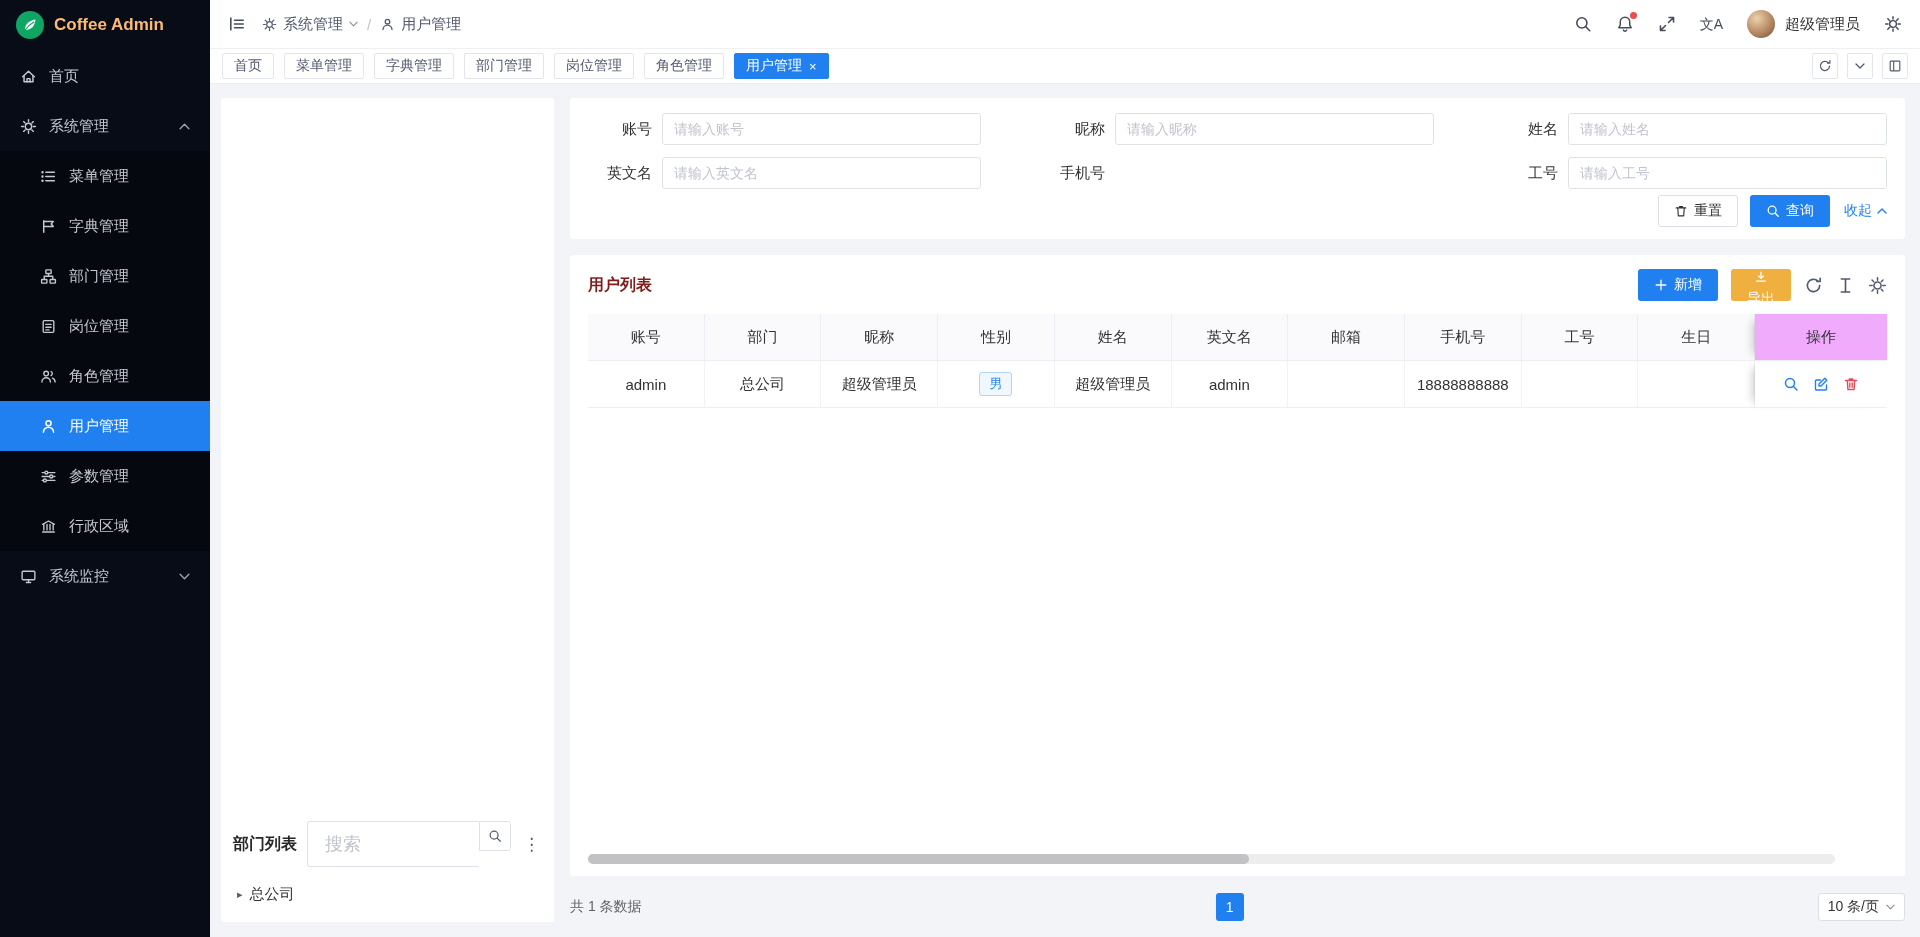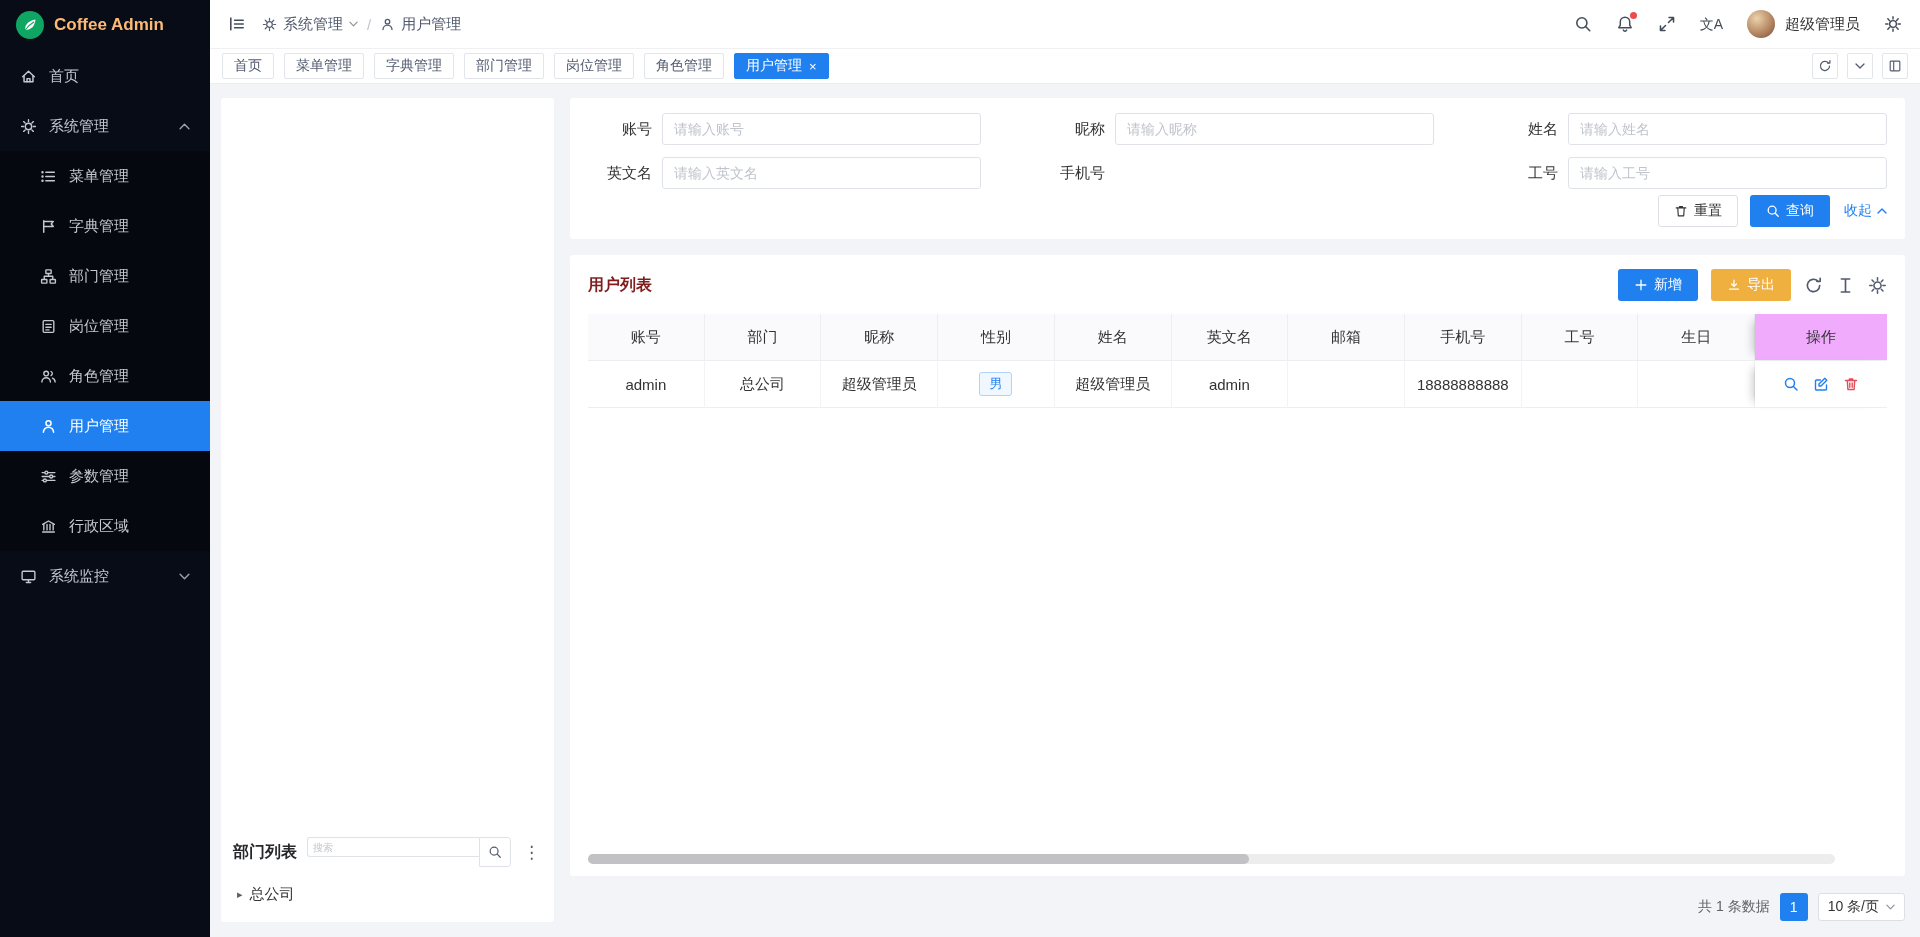--- a/index.html
+++ b/index.html
@@ -47,21 +47,21 @@
   .tc-box.caret { padding:9px 7px; }
 
   
   .content { flex:1; display:flex; gap:16px; padding:14px 15px 15px 11px; min-height:0; }
 
   
   .dept-card { width:333px; min-width:333px; background:#fff; border-radius:3px; padding:12px; display:flex; flex-direction:column; gap:8px;justify-content:flex-end; }
   .dept-head { display:flex; align-items:center; gap:10px; }
   .dept-title { font-size:16px; font-weight:600; color:#27282b; white-space:nowrap; }
   .dept-search { flex:1; display:flex; min-width:0; }
-  .dept-search input { flex:1; min-width:0; height:20px; border:1px solid #dfe3e8; border-right:none; border-radius:3px 0 0 3px; padding:0 5px; font-size:10px; color:#333; outline:none; font-family:inherit; }
+  .dept-search input { flex:1; min-width:0; height:46px; border:1px solid #dfe3e8; border-right:none; border-radius:3px 0 0 3px; padding:0 17px; font-size:18px; color:#333; outline:none; font-family:inherit; }
   .dept-search input::placeholder { color:#c0c4cc; }
   .dept-search-btn { width:32px; height:30px; border:1px solid #dfe3e8; border-radius:0 3px 3px 0; background:#fff; color:#515a6e; cursor:pointer; padding:7px; }
   .dept-more { font-size:17px; color:#515a6e; cursor:pointer; padding:0 2px; line-height:1; }
   .tree { padding-top:4px; }
   .tree-node { display:flex; align-items:center; gap:7px; padding:6px 4px; cursor:pointer; border-radius:3px; }
   .tree-caret { font-size:11px; color:#5a5e66; line-height:1; }
   .tree-label { font-size:15px; color:#333; }
 
   
   .right-col { flex:1; display:flex; flex-direction:column; gap:16px; min-width:0; }
@@ -70,21 +70,21 @@
   .search-card { background:#fff; border-radius:3px; padding:15px 18px 12px; }
   .form-grid { display:grid; grid-template-columns:1fr 1fr 1fr; column-gap:60px; row-gap:12px; }
   .form-item { display:flex; align-items:center; gap:10px; min-width:0; }
   .form-item label { min-width:64px; text-align:right; font-size:15px; color:#333; white-space:nowrap; }
   .form-item input { flex:1; min-width:0; height:32px; border:1px solid #dfe3e8; border-radius:3px; padding:0 11px; font-size:14px; color:#333; outline:none; font-family:inherit; }
   .form-item input::placeholder { color:#c0c4cc; }
   .form-actions { display:flex; justify-content:flex-end; align-items:center; gap:12px; margin-top:6px; }
   .btn { display:inline-flex; align-items:center; gap:6px; height:32px; padding:0 15px; border-radius:3px; font-size:14px; cursor:pointer; border:1px solid transparent; font-family:inherit; background:#fff; }
   .btn-default { border-color:#dcdfe6; color:#333; }
   .btn-primary { background:#2080f0; color:#fff; }
-  .btn-warning { background:#f0b03f; color:#fff; }
+  .btn-warning { background:#f0b03f; color:#fff;flex-direction:column; }
   .btn-icon { width:14px; height:14px; }
   .link-collapse { color:#2080f0; font-size:14px; display:inline-flex; align-items:center; gap:5px; cursor:pointer; margin-left:2px; }
   .lc-icon { width:10px; height:6px; }
 
   
   .list-card { background:#fff; border-radius:3px; flex:1; display:flex; flex-direction:column; padding:14px 18px 8px; min-height:0; }
   .list-header { display:flex; align-items:center; }
   .list-title { font-size:16px; font-weight:600; color:#7f1d1d; }
   .list-actions { margin-left:auto; display:flex; align-items:center; gap:13px; }
   .icon-btn { width:19px; height:19px; color:#515a6e; cursor:pointer; }
@@ -97,21 +97,21 @@
   .th.col-actions { background:#f0abfc; }
   .tag-male { display:inline-block; padding:2px 9px; border:1px solid #aed3fb; background:#f0f7ff; color:#2080f0; border-radius:3px; font-size:13px; line-height:1.45; }
   .action-icon { width:16px; height:16px; cursor:pointer; }
   .action-icon.view,.action-icon.edit { color:#2080f0; }
   .action-icon.del { color:#e34d59; }
   .table-spacer { flex:1; }
   .h-scrollbar { height:10px; width:96%; background:#ededee; border-radius:5px; position:relative; margin:8px 0 4px; }
   .h-thumb { position:absolute; left:0; top:0; height:10px; width:53%; background:#c2c2c4; border-radius:5px; cursor:grab; }
 
   
-  .pagination { display:flex; align-items:center; justify-content:flex-end; gap:10px; min-height:30px; }
+  .pagination { display:flex; align-items:center; justify-content:space-between; gap:10px; min-height:30px; }
   .page-total { font-size:14px; color:#606266; }
   .page-num { width:28px; height:28px; background:#2080f0; color:#fff; display:flex; align-items:center; justify-content:center; border-radius:3px; font-size:14px; cursor:pointer; }
   .page-size { height:28px; border:1px solid #dcdfe6; border-radius:3px; background:#fff; display:flex; align-items:center; gap:7px; padding:0 9px; font-size:14px; color:#333; cursor:pointer; }
   .ps-caret { width:9px; height:6px; color:#8a909c; }
 </style>
 </head>
 <body>
 
 <div class="app">
 

